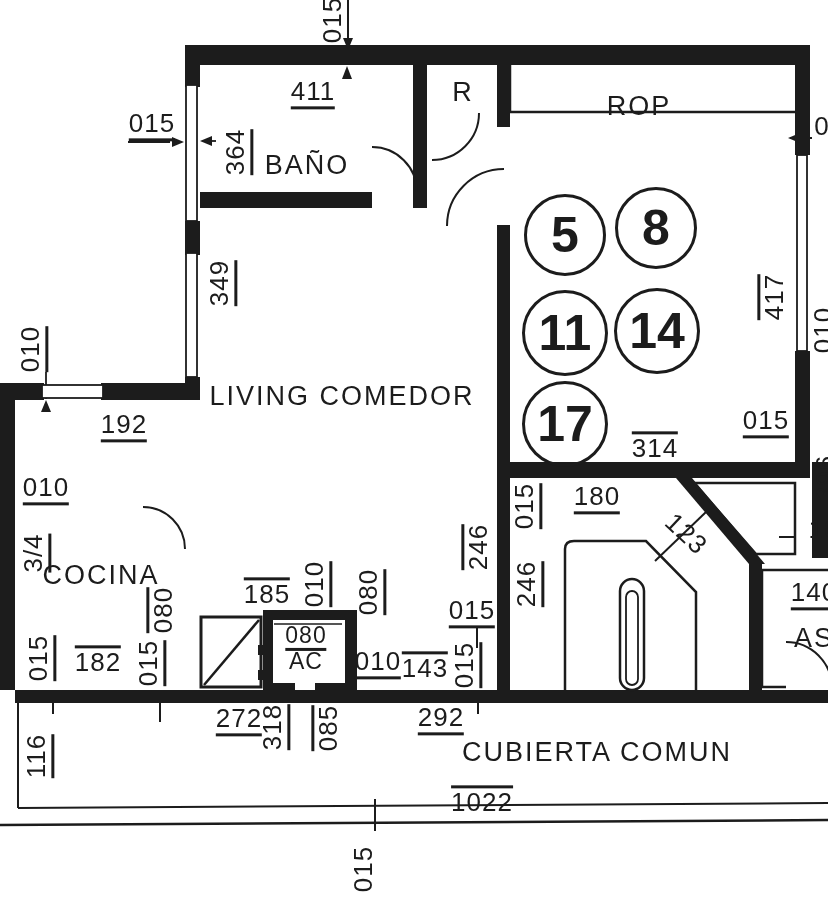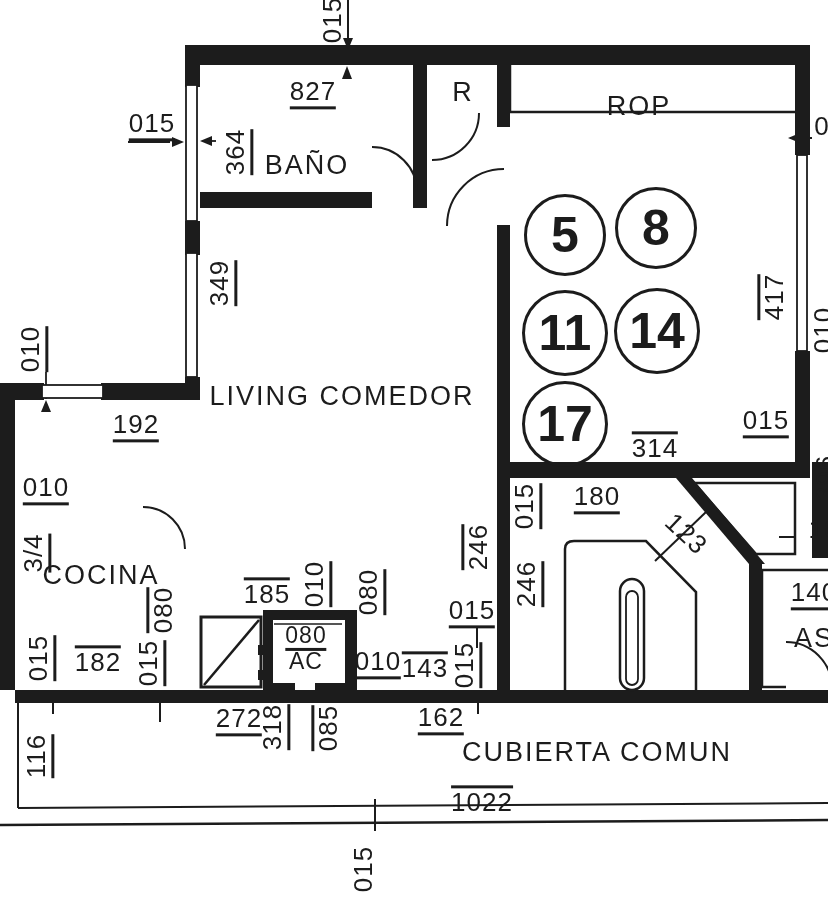--- a/index.html
+++ b/index.html
@@ -110,35 +110,35 @@
   <div class="lb room" style="left:597px;top:752px;">CUBIERTA COMUN</div>
   <div class="lb room" style="left:814px;top:638px;">AS</div>
   <div class="lb sm" style="left:306px;top:661px;">AC</div>
 
   <div class="circle" style="left:565px;top:235px;width:76px;height:76px;">5</div>
   <div class="circle" style="left:656px;top:228px;width:76px;height:76px;">8</div>
   <div class="circle" style="left:565px;top:333px;width:80px;height:80px;">11</div>
   <div class="circle" style="left:657px;top:331px;width:80px;height:80px;">14</div>
   <div class="circle" style="left:565px;top:424px;width:80px;height:80px;">17</div>
 
-  <div class="lb u" style="left:313px;top:94px;">827</div>
+  <div class="lb u" style="left:313px;top:94px;">411</div>
   <div class="lb u" style="left:152px;top:126px;">015</div>
-  <div class="lb u" style="left:124px;top:427px;margin-left:12px;">192</div>
+  <div class="lb u" style="left:124px;top:427px;">192</div>
   <div class="lb u" style="left:46px;top:490px;">010</div>
   <div class="lb o" style="left:98px;top:661px;">182</div>
   <div class="lb o" style="left:267px;top:593px;">185</div>
   <div class="lb sm u" style="left:306px;top:637px;">080</div>
   <div class="lb u" style="left:378px;top:664px;">010</div>
   <div class="lb o" style="left:425px;top:667px;">143</div>
   <div class="lb u" style="left:472px;top:613px;">015</div>
   <div class="lb u" style="left:597px;top:499px;">180</div>
   <div class="lb o" style="left:637px;top:447px;margin-left:18px;">314</div>
   <div class="lb u" style="left:766px;top:423px;">015</div>
   <div class="lb u" style="left:195px;top:721px;margin-left:44px;">272</div>
-  <div class="lb u" style="left:441px;top:720px;">162</div>
+  <div class="lb u" style="left:441px;top:720px;">292</div>
   <div class="lb o" style="left:482px;top:801px;">1022</div>
   <div class="lb u" style="left:814px;top:595px;">140</div>
   <div class="lb" style="left:822px;top:127px;">0</div>
   <div class="lb" style="left:824px;top:530px;">10</div>
 
   <div class="lb v" style="left:333px;top:20px;">015</div>
   <div class="lb v u" style="left:238px;top:152px;">364</div>
   <div class="lb v u" style="left:222px;top:283px;">349</div>
   <div class="lb v u" style="left:33px;top:349px;">010</div>
   <div class="lb v u" style="left:36px;top:553px;">3/4</div>

